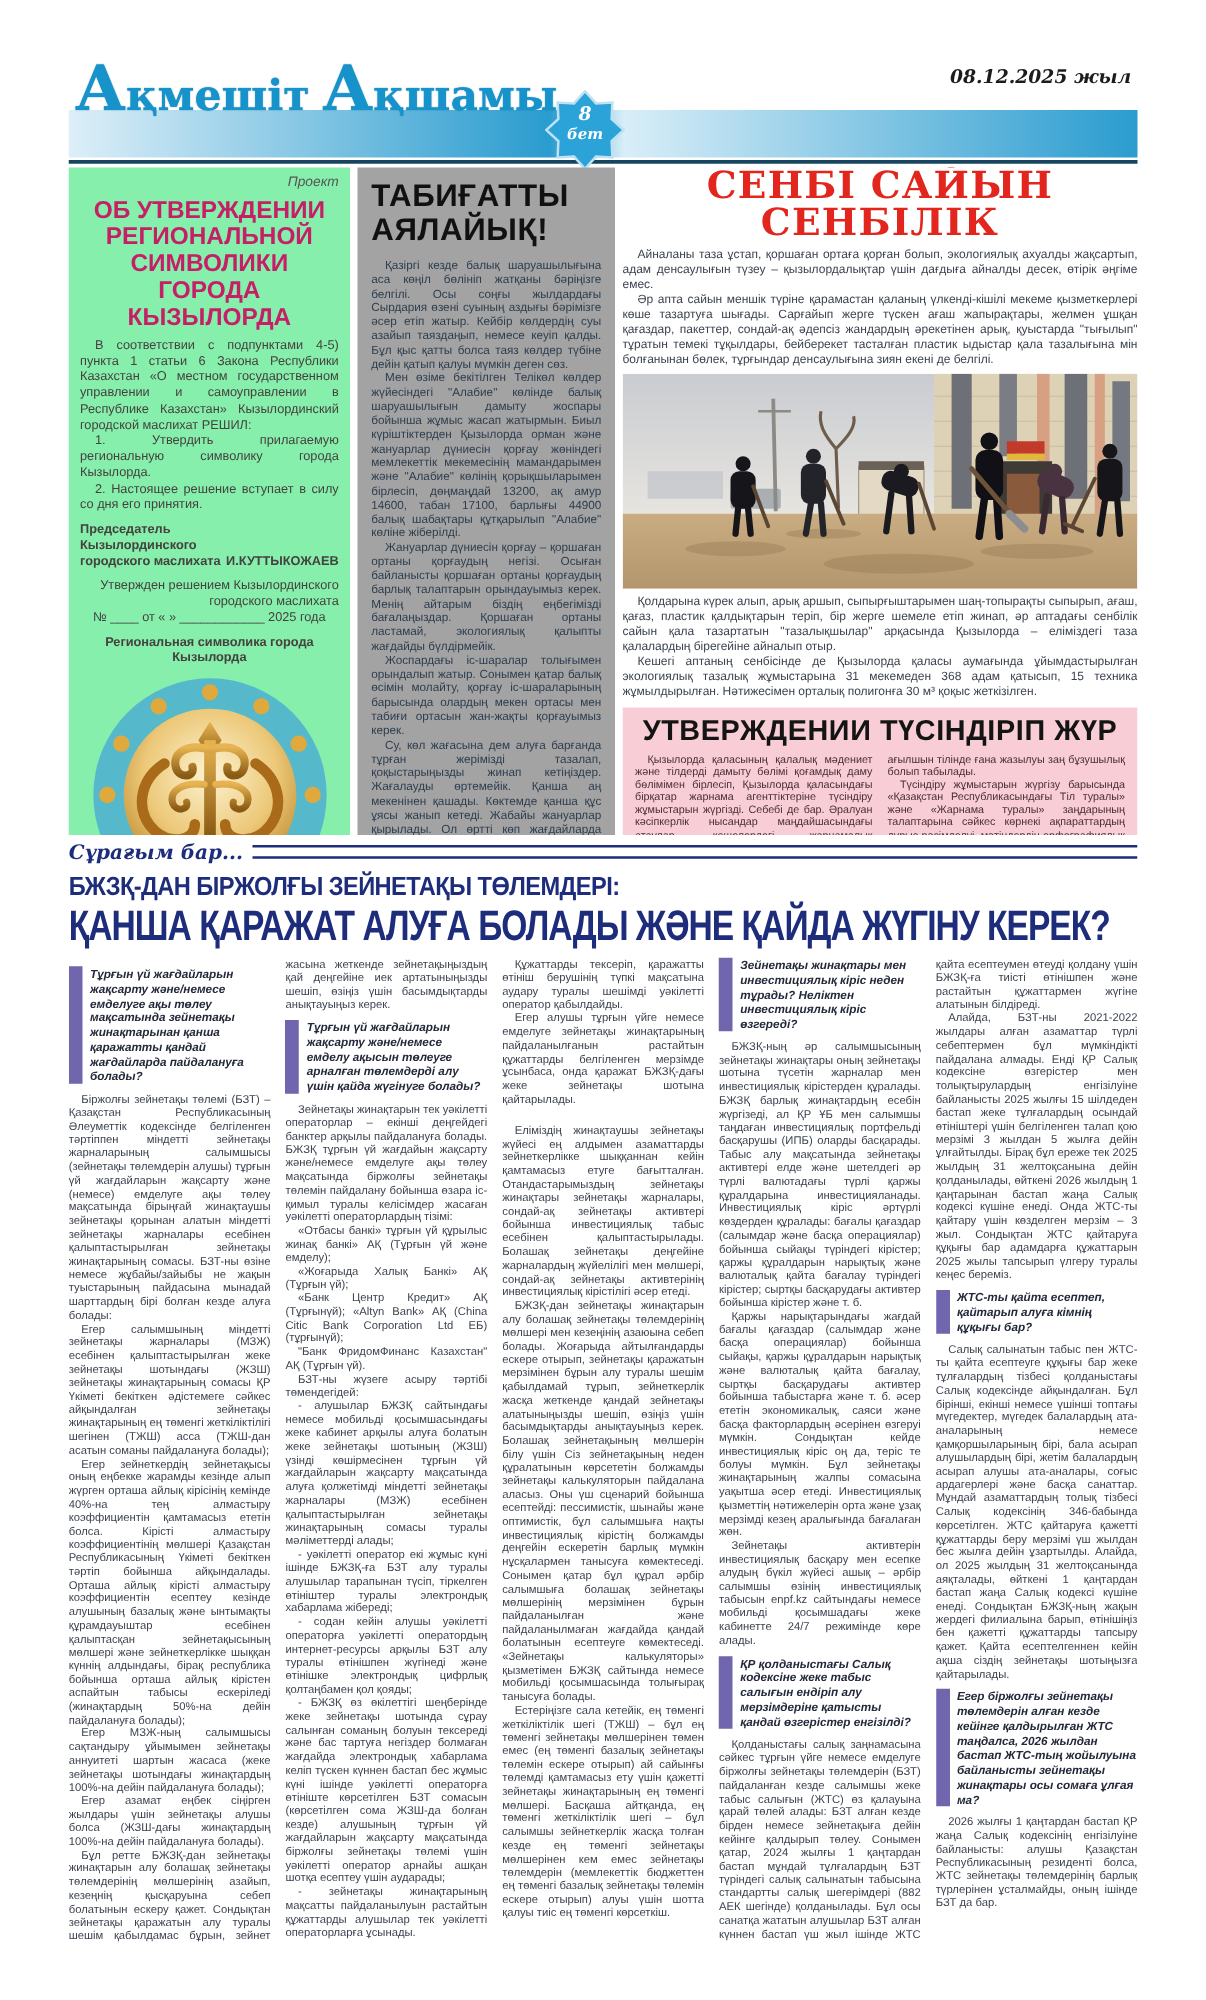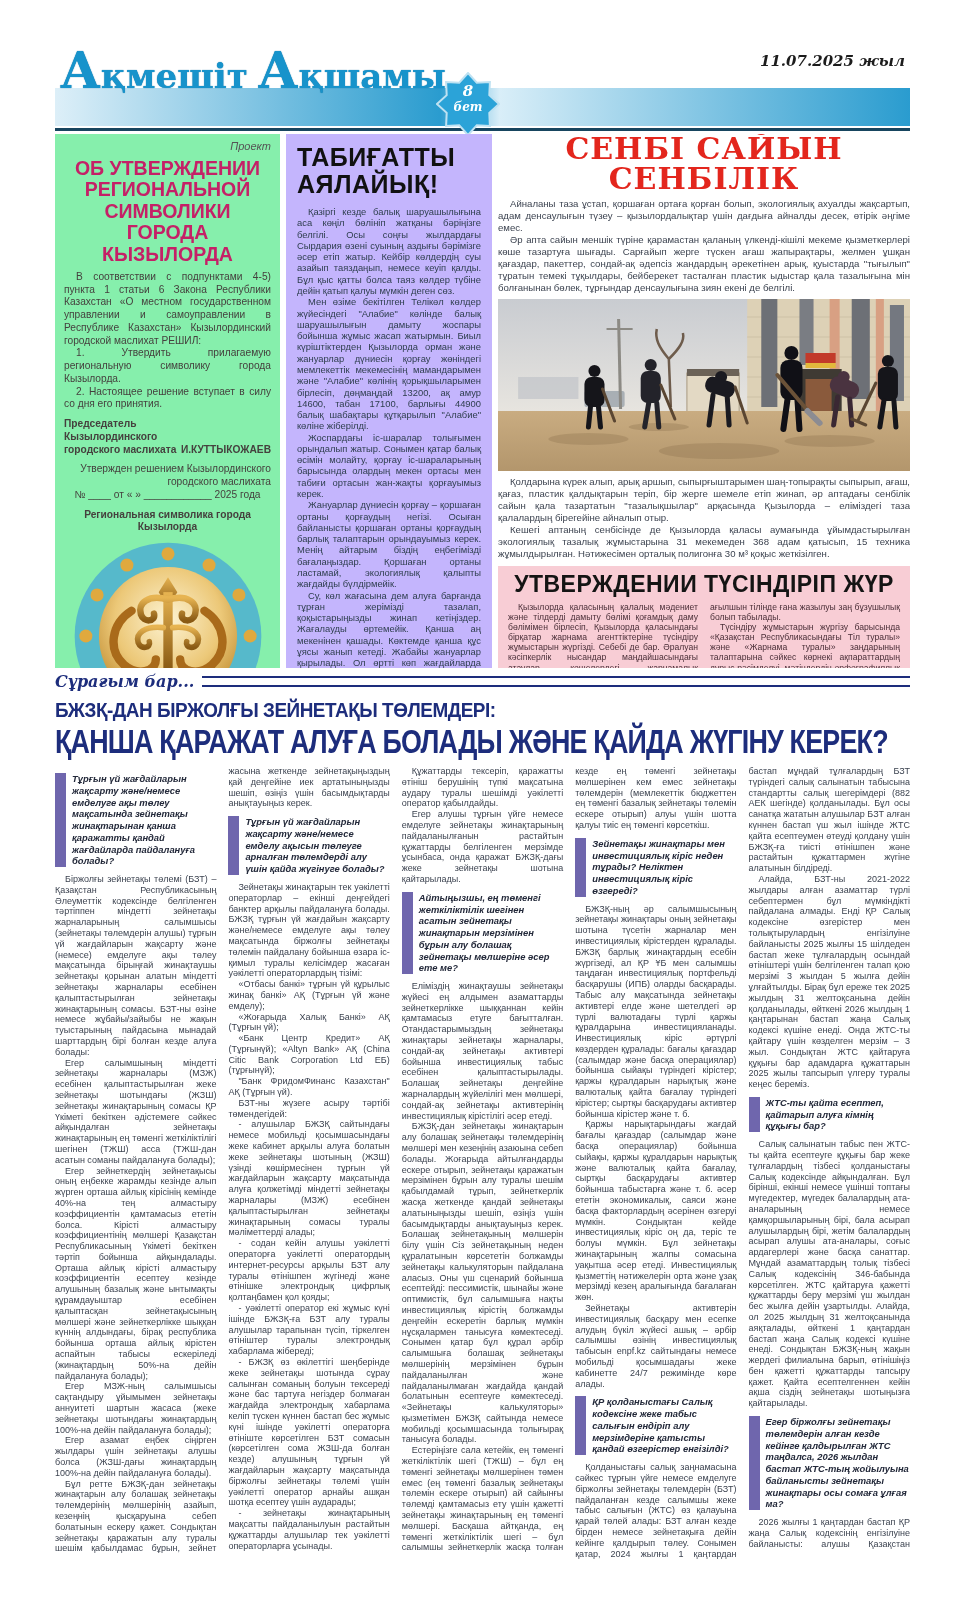--- a/index.html
+++ b/index.html
@@ -32,21 +32,21 @@
   .decree .kicker{text-align:right;font-style:italic;font-size:11px;color:#555;}
   .decree h2{margin:4px 2px 6px;text-align:center;color:#c52067;font-size:19.5px;line-height:1.1;font-weight:800;}
   .decree .para{text-align:justify;text-indent:12px;margin:0;}
   .decree .sig{display:flex;justify-content:space-between;font-weight:bold;margin-top:7px;font-size:10.2px;}
   .decree .approve{margin-top:7px;text-align:right;}
   .decree .approve-line{text-align:center;}
   .decree .caption{margin-top:7px;text-align:center;font-weight:bold;}
   .emblem-wrap{margin-top:4px;text-align:center;}
 
   
-  .nature{background:#c4b5fd;padding:8px 11px;overflow:hidden;color:#2e3e4e;}
+  .nature{background:#a3a3a3;padding:8px 11px;overflow:hidden;color:#2e3e4e;}
   .nature h2{margin:2px 0 8px;color:#111;font-size:25px;line-height:1.08;font-weight:800;letter-spacing:.5px;}
   .nature .para{font-size:9.4px;line-height:1.2;text-align:justify;text-indent:11px;margin:0;}
 
   
   .right-col{display:flex;flex-direction:column;overflow:hidden;}
   .subbotnik h2{margin:0 0 4px;text-align:center;color:#e3261d;font-family:"DejaVu Serif",serif;
     font-weight:bold;font-size:30px;line-height:1;letter-spacing:1px;}
   .subbotnik .para{font-size:9.6px;line-height:1.25;text-align:justify;text-indent:12px;margin:0;color:#3c4350;}
   .photo-wrap{margin:5px 0;line-height:0;}
   .legality{margin-top:6px;background:#f8cdd5;padding:5px 10px 7px;flex:1;overflow:hidden;}
@@ -73,21 +73,21 @@
 </head>
 <body>
 
 <div class="page">
 
   <div class="header-bar"></div>
   <div class="header-rule"></div>
   <div class="masthead">
     <span>Ақмешіт</span><span>Ақшамы</span>
   </div>
-  <div class="issue-date">11.07.2025 жыл</div>
+  <div class="issue-date">08.12.2025 жыл</div>
   <div class="star-badge">
     <svg width="64" height="64" viewBox="0 0 64 64">
       <polygon points="63,32 53.3,40.8 53.9,53.9 40.8,53.3 32,63 23.2,53.3 10.1,53.9 10.7,40.8 1,32 10.7,23.2 10.1,10.1 23.2,10.7 32,1 40.8,10.7 53.9,10.1 53.3,23.2" fill="#2ba3d8" stroke="#bfe2f2" stroke-width="2"></polygon>
     </svg>
     <div class="star-text">
       <span class="num">8</span>
       <span class="lbl">бет</span>
     </div>
   </div>
 
@@ -155,22 +155,22 @@
           <path d="M105,162 C101,170 95,172 92,178 M105,162 C109,170 115,172 118,178 M105,160 L105,180" stroke="#d9a43c" stroke-width="4" fill="none" stroke-linecap="round"></path>
         </svg>
       </div>
     </div>
 
     <div class="nature">
       <h2>ТАБИҒАТТЫ АЯЛАЙЫҚ!</h2>
       <div>
           <div class="para">Қазіргі кезде балық шаруашылығына аса көңіл бөлініп жатқаны бәріңізге белгілі. Осы соңғы жылдардағы Сырдария өзені суының аздығы бәрімізге әсер етіп жатыр. Кейбір көлдердің суы азайып таяздаңып, немесе кеуіп қалды. Бұл қыс қатты болса таяз көлдер түбіне дейін қатып қалуы мүмкін деген сөз.</div>
           <div class="para">Мен өзіме бекітілген Телікөл көлдер жүйесіндегі "Алабие" көлінде балық шаруашылығын дамыту жоспары бойынша жұмыс жасап жатырмын. Биыл күріштіктерден Қызылорда орман және жануарлар дүниесін қорғау жөніндегі мемлекеттік мекемесінің мамандарымен және "Алабие" көлінің қорықшыларымен бірлесіп, дөңмаңдай 13200, ақ амур 14600, табан 17100, барлығы 44900 балық шабақтары құтқарылып "Алабие" көліне жіберілді.</div>
+          <div class="para">Жануарлар дүниесін қорғау – қоршаған ортаны қорғаудың негізі. Осыған байланысты қоршаған ортаны қорғаудың барлық талаптарын орындауымыз керек. Менің айтарым біздің еңбегімізді бағалаңыздар. Қоршаған ортаны ластамай, экологиялық қалыпты жағдайды бүлдірмейік.</div>
           <div class="para">Жоспардағы іс-шаралар толығымен орындалып жатыр. Сонымен қатар балық өсімін молайту, қорғау іс-шараларының барысында олардың мекен ортасы мен табиғи ортасын жан-жақты қорғауымыз керек.</div>
-          <div class="para">Жануарлар дүниесін қорғау – қоршаған ортаны қорғаудың негізі. Осыған байланысты қоршаған ортаны қорғаудың барлық талаптарын орындауымыз керек. Менің айтарым біздің еңбегімізді бағалаңыздар. Қоршаған ортаны ластамай, экологиялық қалыпты жағдайды бүлдірмейік.</div>
           <div class="para">Су, көл жағасына дем алуға барғанда тұрған жерімізді тазалап, қоқыстарыңызды жинап кетіңіздер. Жағалауды өртемейік. Қанша аң мекенінен қашады. Көктемде қанша құс ұясы жанып кетеді. Жабайы жануарлар қырылады. Ол өртті көп жағдайларда тоқтату мүмкін болмайды. Осы талаптарды сақтағандарыңыз, бұл бізді, өздеріңізді, өсіп келе жатқан ұрпағымызды сыйлағаныңыз.</div>
         </div>
 
     </div>
 
     <div class="right-col">
       <div class="subbotnik">
         <h2>СЕНБІ САЙЫН СЕНБІЛІК</h2>
         <div>
             <div class="para">Айналаны таза ұстап, қоршаған ортаға қорған болып, экологиялық ахуалды жақсартып, адам денсаулығын түзеу – қызылордалықтар үшін дағдыға айналды десек, өтірік әңгіме емес.</div>
@@ -303,29 +303,28 @@
           <span class="q-bar"></span>
           <span class="q-text">Тұрғын үй жағдайларын жақсарту және/немесе емделу ақысын төлеуге арналған төлемдерді алу үшін қайда жүгінуге болады?</span>
         </div>
         <div class="para">Зейнетақы жинақтарын тек уәкілетті операторлар – екінші деңгейдегі банктер арқылы пайдалануға болады. БЖЗҚ тұрғын үй жағдайын жақсарту және/немесе емделуге ақы төлеу мақсатында біржолғы зейнетақы төлемін пайдалану бойынша өзара іс-қимыл туралы келісімдер жасаған уәкілетті операторлардың тізімі:</div>
         <div class="para">«Отбасы банкі» тұрғын үй құрылыс жинақ банкі» АҚ (Тұрғын үй және емделу);</div>
         <div class="para">«Жоғарыда Халық Банкі» АҚ (Тұрғын үй);</div>
         <div class="para">«Банк Центр Кредит» АҚ (Тұрғынүй); «Altyn Bank» АҚ (China Citic Bank Corporation Ltd ЕБ) (тұрғынүй);</div>
         <div class="para">"Банк ФридомФинанс Казахстан" АҚ (Тұрғын үй).</div>
         <div class="para">БЗТ-ны жүзеге асыру тәртібі төмендегідей:</div>
         <div class="para">- алушылар БЖЗҚ сайтындағы немесе мобильді қосымшасындағы жеке кабинет арқылы алуға болатын жеке зейнетақы шотының (ЖЗШ) үзінді көшірмесінен тұрғын үй жағдайларын жақсарту мақсатында алуға қолжетімді міндетті зейнетақы жарналары (МЗЖ) есебінен қалыптастырылған зейнетақы жинақтарының сомасы туралы мәліметтерді алады;</div>
+        <div class="para">- уәкілетті оператор екі жұмыс күні ішінде БЖЗҚ-ға БЗТ алу туралы алушылар тарапынан түсіп, тіркелген өтініштер туралы электрондық хабарлама жібереді;</div>
         <div class="para">- содан кейін алушы уәкілетті операторға уәкілетті оператордың интернет-ресурсы арқылы БЗТ алу туралы өтінішпен жүгінеді және өтінішке электрондық цифрлық қолтаңбамен қол қояды;</div>
-        <div class="para">- уәкілетті оператор екі жұмыс күні ішінде БЖЗҚ-ға БЗТ алу туралы алушылар тарапынан түсіп, тіркелген өтініштер туралы электрондық хабарлама жібереді;</div>
         <div class="para">- БЖЗҚ өз өкілеттігі шеңберінде жеке зейнетақы шотында сұрау салынған соманың болуын тексереді және бас тартуға негіздер болмаған жағдайда электрондық хабарлама келіп түскен күннен бастап бес жұмыс күні ішінде уәкілетті операторға өтініште көрсетілген БЗТ сомасын (көрсетілген сома ЖЗШ-да болған кезде) алушының тұрғын үй жағдайларын жақсарту мақсатында біржолғы зейнетақы төлемі үшін уәкілетті оператор арнайы ашқан шотқа есептеу үшін аударады;</div>
         <div class="para">- зейнетақы жинақтарының мақсатты пайдаланылуын растайтын құжаттарды алушылар тек уәкілетті операторларға ұсынады.</div>
         <div class="para">Құжаттарды тексеріп, қаражатты өтініш берушінің түпкі мақсатына аудару туралы шешімді уәкілетті оператор қабылдайды.</div>
         <div class="para">Егер алушы тұрғын үйге немесе емделуге зейнетақы жинақтарының пайдаланылғанын растайтын құжаттарды белгіленген мерзімде ұсынбаса, онда қаражат БЖЗҚ-дағы жеке зейнетақы шотына қайтарылады.</div>
         <div class="q-block">
           <span class="q-bar"></span>
-          <span class="q-text">Айтыңызшы, ең төменгі жеткіліктілік шегінен асатын зейнетақы жинақтарын мерзімінен бұрын алу болашақ зейнетақы мөлшеріне әсер ете ме?</span>
         </div>
         <div class="para">Еліміздің жинақтаушы зейнетақы жүйесі ең алдымен азаматтарды зейнеткерлікке шыққаннан кейін қамтамасыз етуге бағытталған. Отандастарымыздың зейнетақы жинақтары зейнетақы жарналары, сондай-ақ зейнетақы активтері бойынша инвестициялық табыс есебінен қалыптастырылады. Болашақ зейнетақы деңгейіне жарналардың жүйелілігі мен мөлшері, сондай-ақ зейнетақы активтерінің инвестициялық кірістілігі әсер етеді.</div>
         <div class="para">БЖЗҚ-дан зейнетақы жинақтарын алу болашақ зейнетақы төлемдерінің мөлшері мен кезеңінің азаюына себеп болады. Жоғарыда айтылғандарды ескере отырып, зейнетақы қаражатын мерзімінен бұрын алу туралы шешім қабылдамай тұрып, зейнеткерлік жасқа жеткенде қандай зейнетақы алатыныңызды шешіп, өзіңіз үшін басымдықтарды анықтауыңыз керек. Болашақ зейнетақының мөлшерін білу үшін Сіз зейнетақының неден құралатынын көрсететін болжамды зейнетақы калькуляторын пайдалана аласыз. Оны үш сценарий бойынша есептейді: пессимистік, шынайы және оптимистік, бұл салымшыға нақты инвестициялық кірістің болжамды деңгейін ескеретін барлық мүмкін нұсқалармен танысуға көмектеседі. Сонымен қатар бұл құрал әрбір салымшыға болашақ зейнетақы мөлшерінің мерзімінен бұрын пайдаланылған және пайдаланылмаған жағдайда қандай болатынын есептеуге көмектеседі. «Зейнетақы калькуляторы» қызметімен БЖЗҚ сайтында немесе мобильді қосымшасында толығырақ танысуға болады.</div>
         <div class="para">Естеріңізге сала кетейік, ең төменгі жеткіліктілік шегі (ТЖШ) – бұл ең төменгі зейнетақы мөлшерінен төмен емес (ең төменгі базалық зейнетақы төлемін ескере отырып) ай сайынғы төлемді қамтамасыз ету үшін қажетті зейнетақы жинақтарының ең төменгі мөлшері. Басқаша айтқанда, ең төменгі жеткіліктілік шегі – бұл салымшы зейнеткерлік жасқа толған кезде ең төменгі зейнетақы мөлшерінен кем емес зейнетақы төлемдерін (мемлекеттік бюджеттен ең төменгі базалық зейнетақы төлемін ескере отырып) алуы үшін шотта қалуы тиіс ең төменгі көрсеткіш.</div>
         <div class="q-block">
           <span class="q-bar"></span>
           <span class="q-text">Зейнетақы жинақтары мен инвестициялық кіріс неден тұрады? Неліктен инвестициялық кіріс өзгереді?</span>
         </div>
         <div class="para">БЖЗҚ-ның әр салымшысының зейнетақы жинақтары оның зейнетақы шотына түсетін жарналар мен инвестициялық кірістерден құралады. БЖЗҚ барлық жинақтардың есебін жүргізеді, ал ҚР ҰБ мен салымшы таңдаған инвестициялық портфельді басқарушы (ИПБ) оларды басқарады. Табыс алу мақсатында зейнетақы активтері елде және шетелдегі әр түрлі валютадағы түрлі қаржы құралдарына инвестицияланады. Инвестициялық кіріс әртүрлі көздерден құралады: бағалы қағаздар (салымдар және басқа операциялар) бойынша сыйақы түріндегі кірістер; қаржы құралдарын нарықтық және валюталық қайта бағалау түріндегі кірістер; сыртқы басқарудағы активтер бойынша кірістер және т. б.</div>
         <div class="para">Қаржы нарықтарындағы жағдай бағалы қағаздар (салымдар және басқа операциялар) бойынша сыйақы, қаржы құралдарын нарықтық және валюталық қайта бағалау, сыртқы басқарудағы активтер бойынша табыстарға және т. б. әсер ететін экономикалық, саяси және басқа факторлардың әсерінен өзгеруі мүмкін. Сондықтан кейде инвестициялық кіріс оң да, теріс те болуы мүмкін. Бұл зейнетақы жинақтарының жалпы сомасына уақытша әсер етеді. Инвестициялық қызметтің нәтижелерін орта және ұзақ мерзімді кезең аралығында бағалаған жөн.</div>

